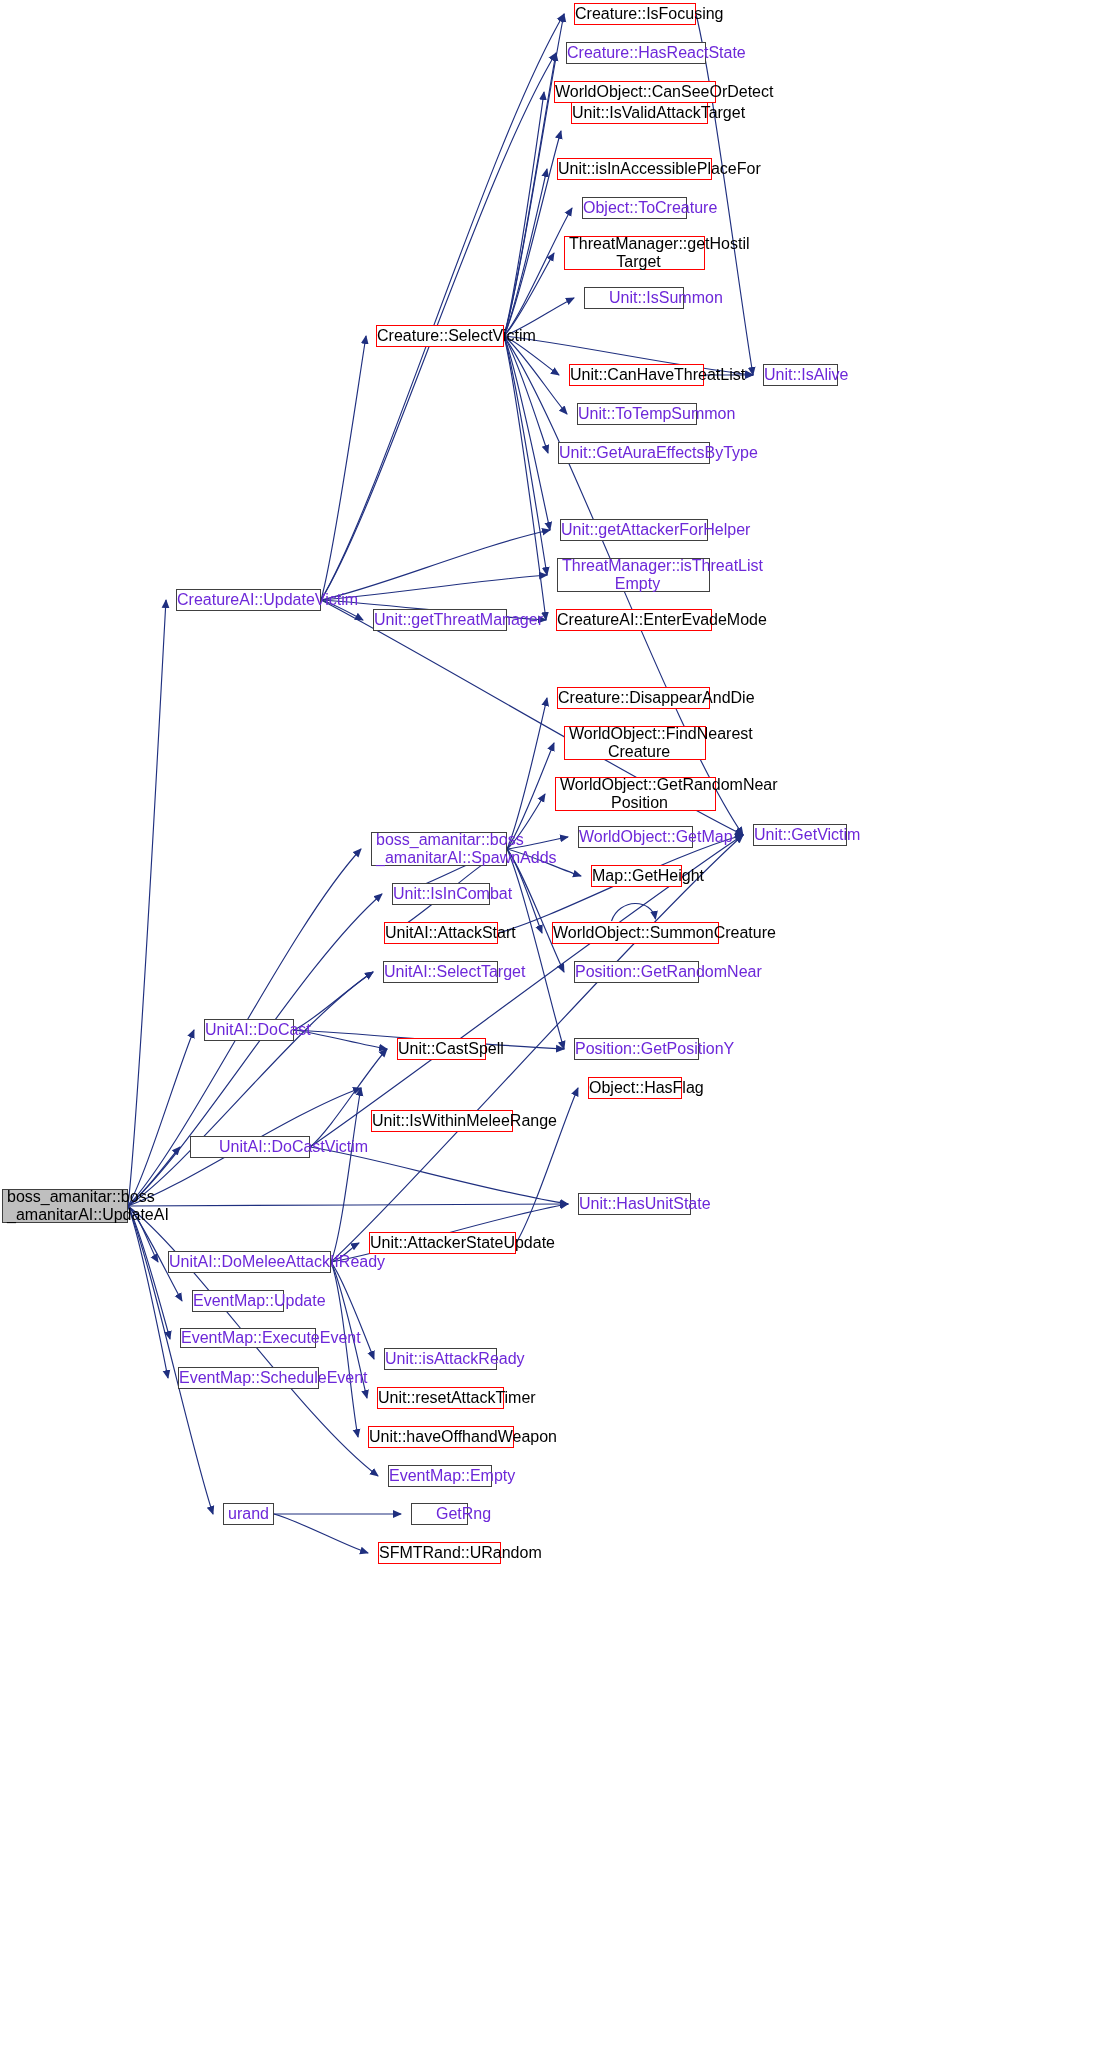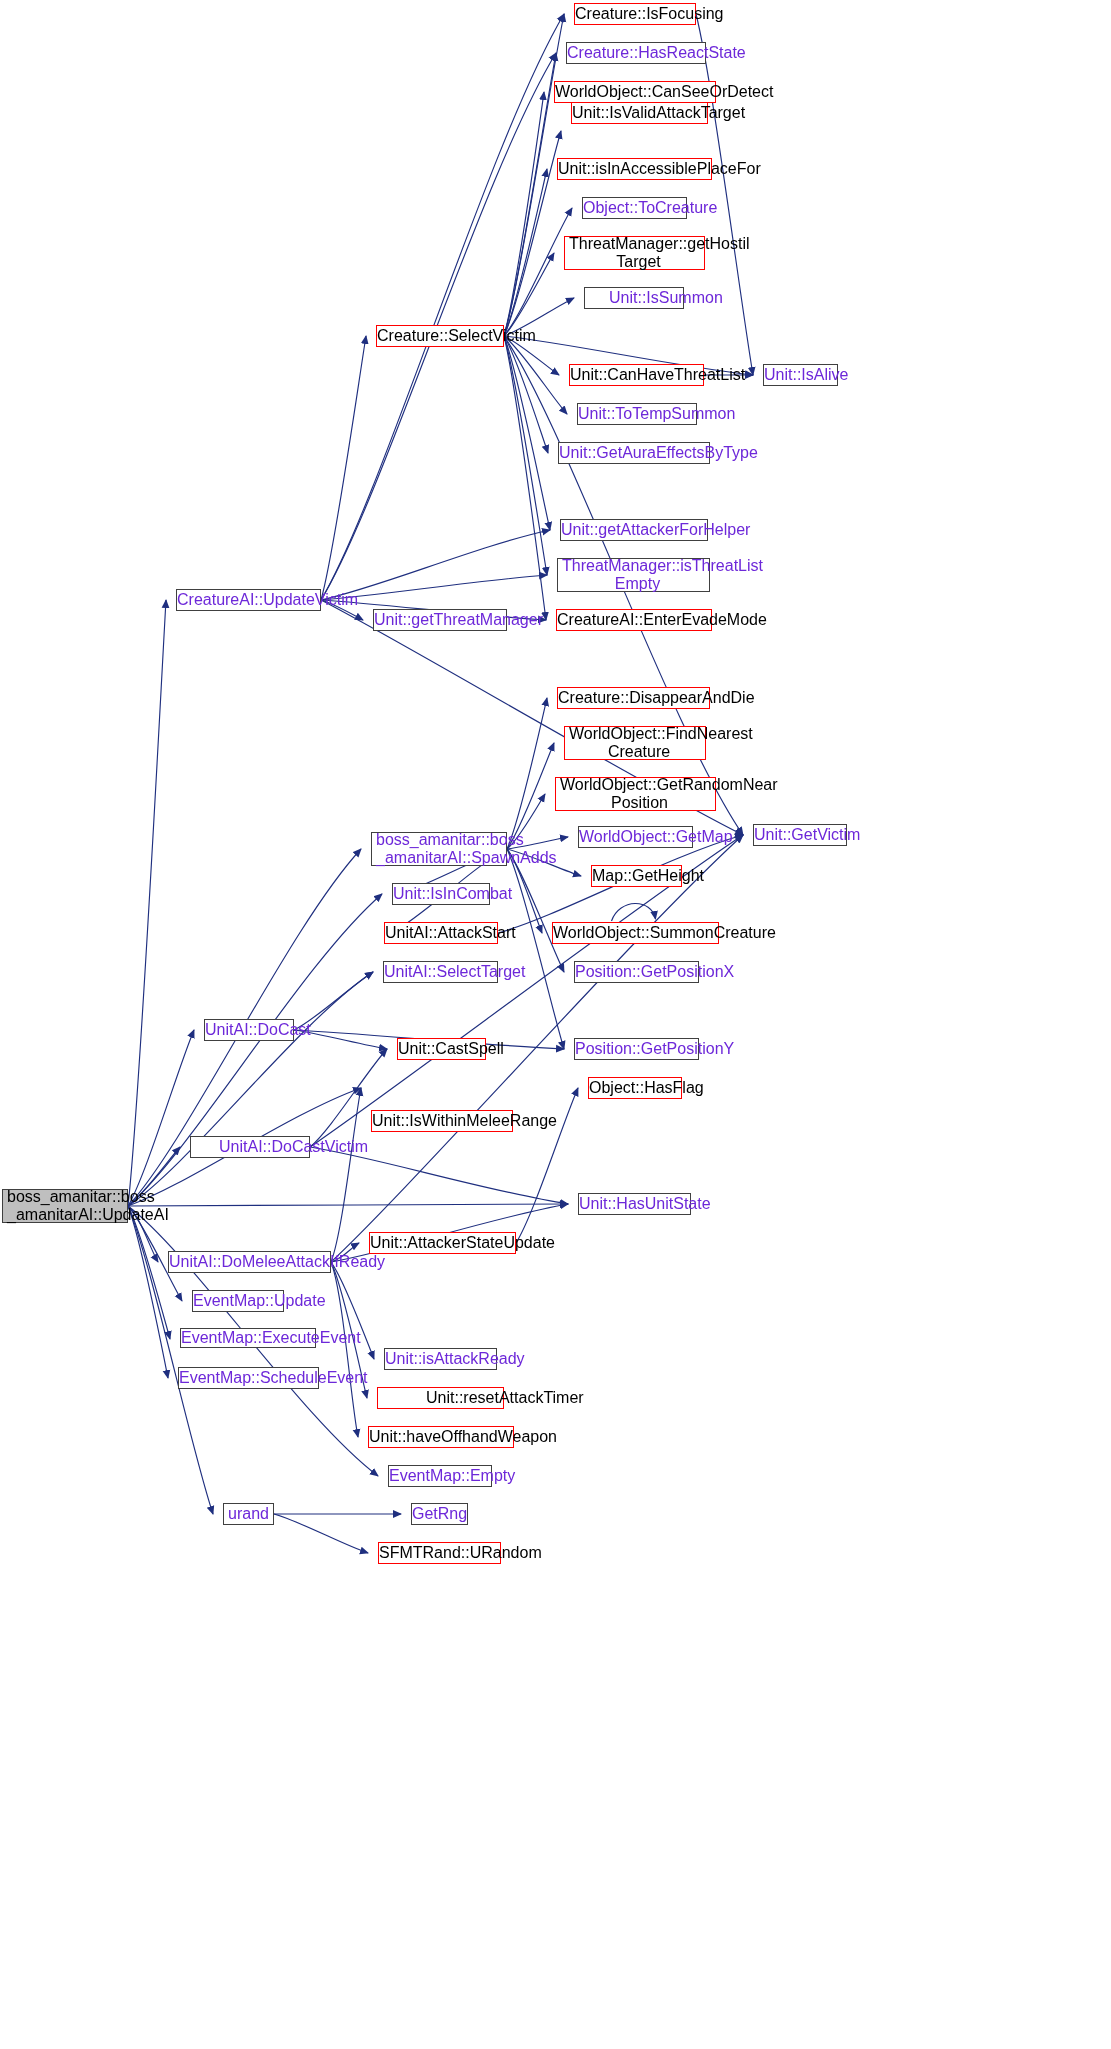--- a/index.html
+++ b/index.html
@@ -198,21 +198,21 @@
       <div class="node f13 n-black" style="left: 392px; top: 883px; width: 98px; height: 22px;">
         <span class="lbl">Unit::IsInCombat</span>
       </div>
       <div class="node f13 n-red" style="left: 384px; top: 922px; width: 114px; height: 22px;">
         <span class="lbl">UnitAI::AttackStart</span>
       </div>
       <div class="node f13 n-black" style="left: 383px; top: 961px; width: 115px; height: 22px;">
         <span class="lbl">UnitAI::SelectTarget</span>
       </div>
       <div class="node f13 n-black" style="left: 574px; top: 961px; width: 125px; height: 22px;">
-        <span class="lbl">Position::GetPositionX</span>
+        <span class="lbl">Position::GetRandomNear</span>
       </div>
       <div class="node f13 n-black" style="left: 574px; top: 1038px; width: 125px; height: 22px;">
         <span class="lbl">Position::GetPositionY</span>
       </div>
       <div class="node f13 n-red" style="left: 588px; top: 1077px; width: 94px; height: 22px;">
         <span class="lbl">Object::HasFlag</span>
       </div>
       <div class="node f13 n-black" style="left: 204px; top: 1019px; width: 90px; height: 22px;">
         <span class="lbl">UnitAI::DoCast</span>
       </div>
@@ -239,32 +239,32 @@
       </div>
       <div class="node f13 n-black" style="left: 180px; top: 1328px; width: 136px; height: 20px;">
         <span class="lbl">EventMap::ExecuteEvent</span>
       </div>
       <div class="node f13 n-black" style="left: 178px; top: 1367px; width: 141px; height: 22px;">
         <span class="lbl">EventMap::ScheduleEvent</span>
       </div>
       <div class="node f13 n-black" style="left: 384px; top: 1348px; width: 113px; height: 22px;">
         <span class="lbl">Unit::isAttackReady</span>
       </div>
-      <div class="node f13 n-red" style="left: 377px; top: 1387px; width: 127px; height: 22px; padding-left: 48px;">
+      <div class="node f13 n-red" style="left: 377px; top: 1387px; width: 127px; height: 22px;">
         <span class="lbl">Unit::resetAttackTimer</span>
       </div>
       <div class="node f13 n-red" style="left: 368px; top: 1426px; width: 146px; height: 22px;">
         <span class="lbl">Unit::haveOffhandWeapon</span>
       </div>
       <div class="node f13 n-black" style="left: 388px; top: 1465px; width: 104px; height: 22px;">
         <span class="lbl">EventMap::Empty</span>
       </div>
       <div class="node f13 n-black" style="left: 223px; top: 1503px; width: 51px; height: 22px;">
         <span class="lbl">urand</span>
       </div>
-      <div class="node f13 n-black" style="left: 411px; top: 1503px; width: 57px; height: 22px;">
+      <div class="node f13 n-black" style="left: 411px; top: 1503px; width: 57px; height: 22px; padding-left: 24px;">
         <span class="lbl">GetRng</span>
       </div>
       <div class="node f13 n-red" style="left: 378px; top: 1542px; width: 123px; height: 22px;">
         <span class="lbl">SFMTRand::URandom</span>
       </div>
     </div>
 </div>
 
 </body></html>

